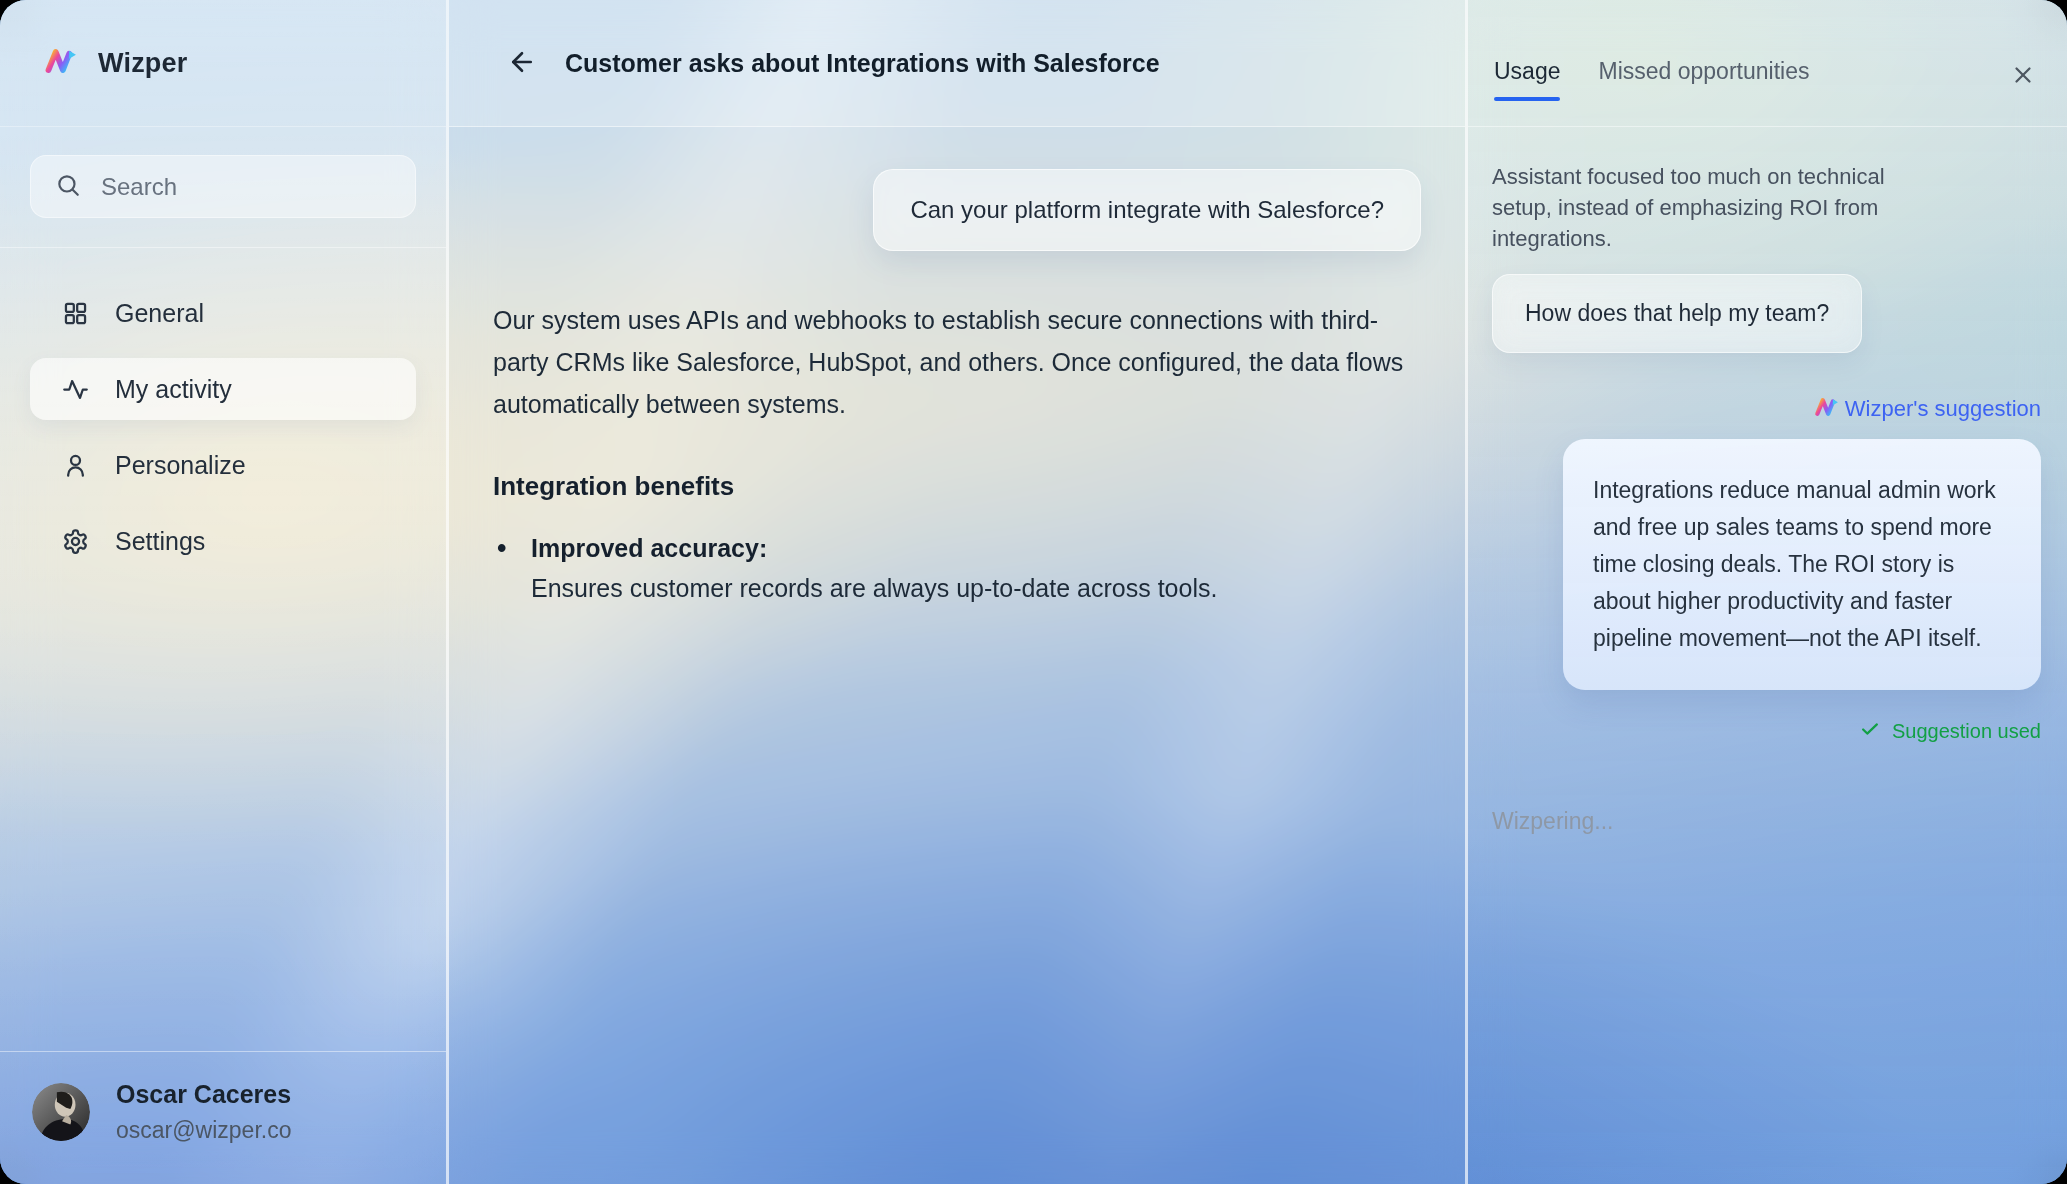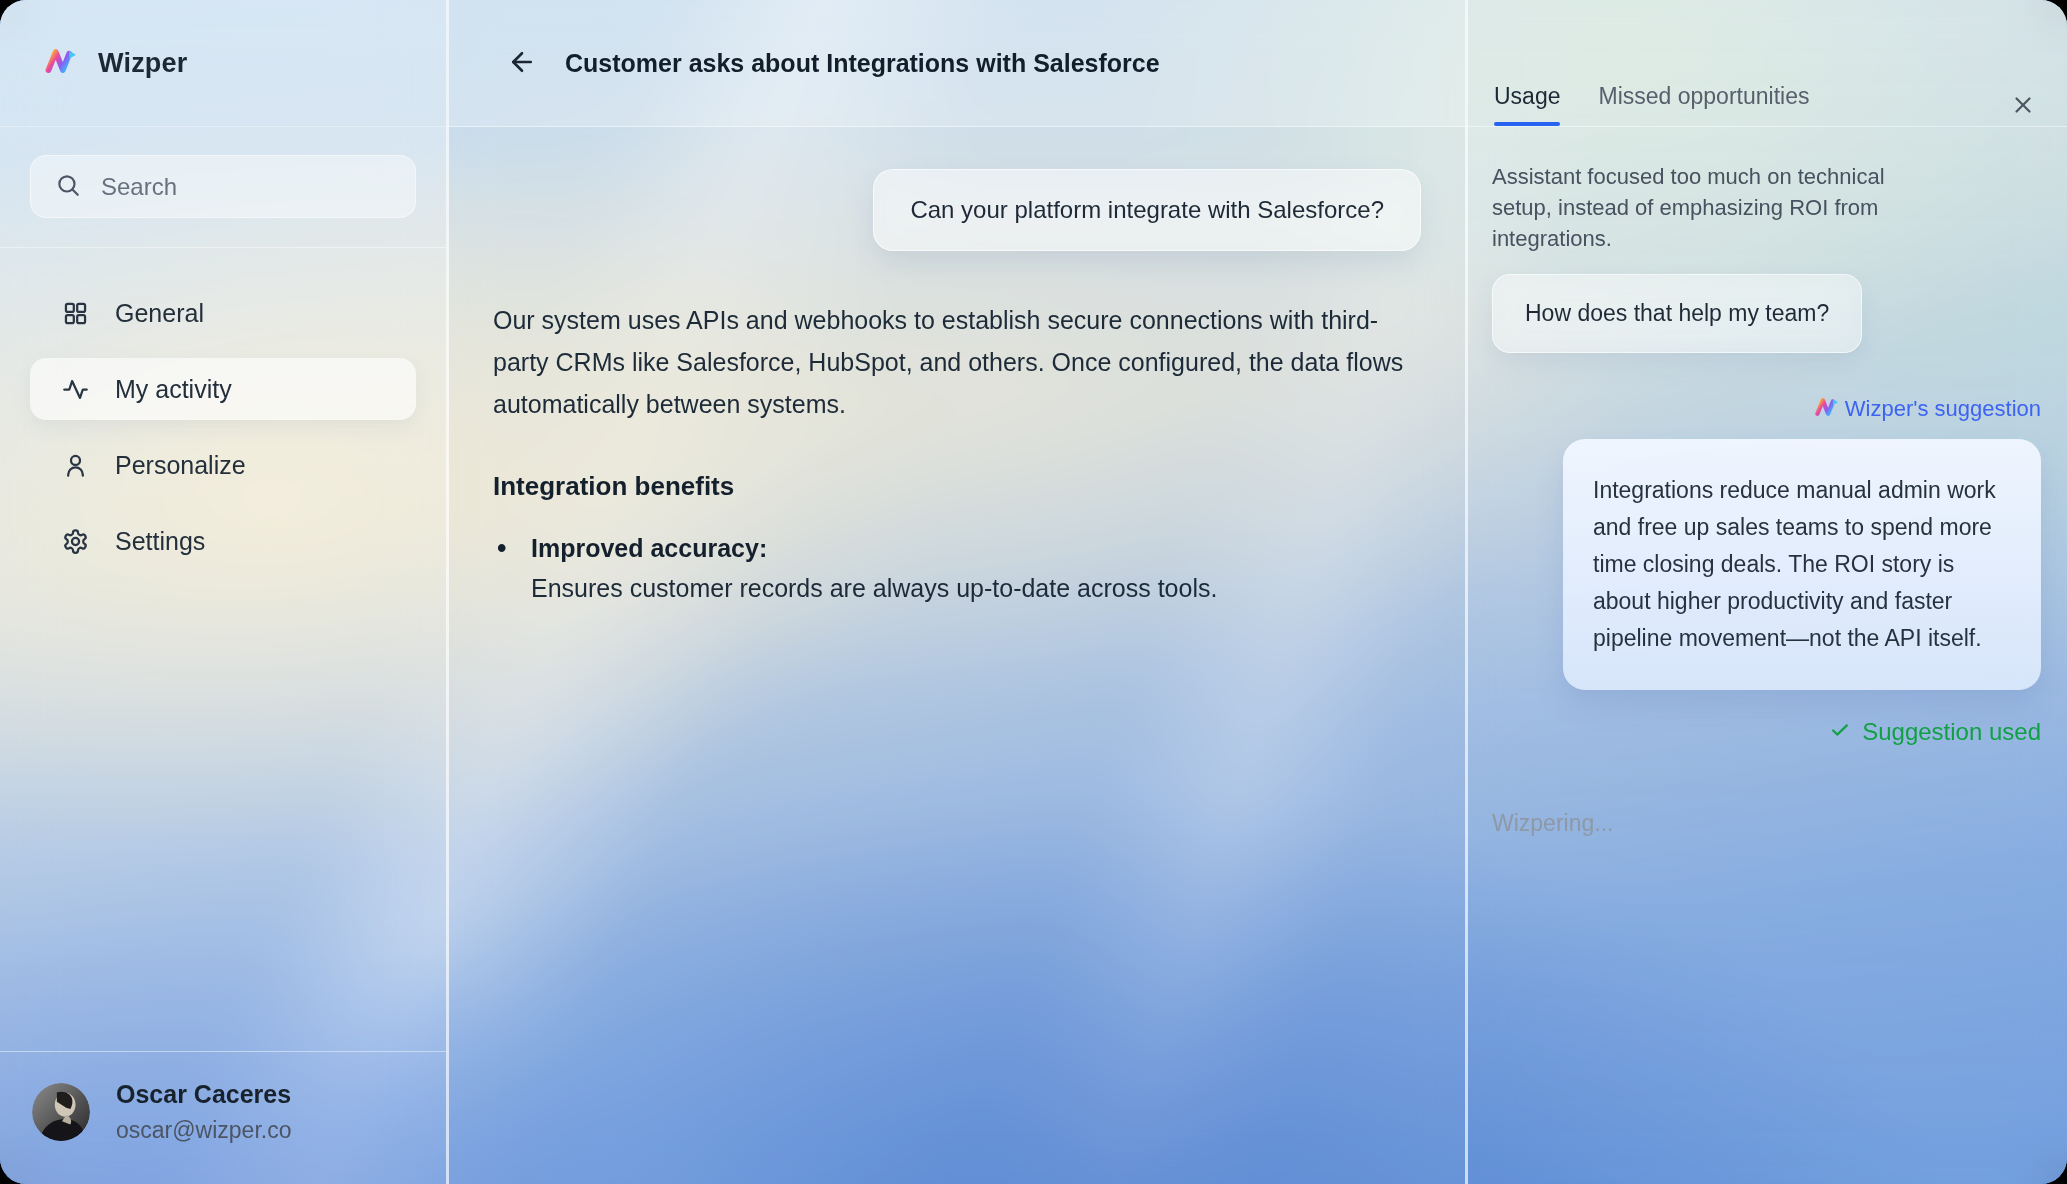--- a/index.html
+++ b/index.html
@@ -103,21 +103,21 @@
   .b-title::before{ content:"•"; position:absolute; left:4px; top:-1px; font-size:27px; color:#15202d; }
   .b-body{ padding-left:38px; margin-top:11px; font-size:25px; color:#1d2a38; }
 
   
   section.insight{
     flex:1; display:flex; flex-direction:column;
     background:linear-gradient(180deg, rgba(250,253,252,0.28), rgba(235,243,250,0.14));
     backdrop-filter:blur(22px); -webkit-backdrop-filter:blur(22px);
   }
   .panel-head{
-    height:127px; flex:0 0 auto; display:flex; align-items:flex-end; padding:32px 24px 0 26px;
+    height:127px; flex:0 0 auto; display:flex; align-items:center; padding:32px 24px 0 26px;
     border-bottom:1.5px solid rgba(255,255,255,0.45);
   }
   .tab{ position:relative; margin-right:38px; padding-bottom:16px; cursor:pointer;
     font-size:23px; color:#56606d; background:none; border:none;
     font-family:"Liberation Sans","DejaVu Sans",sans-serif; }
   .tab.active{ color:#1d2936; font-weight:500; }
   .tab.active::after{ content:""; position:absolute; left:0; right:0; bottom:0; height:4px;
     border-radius:3px; background:var(--accent-blue,#2563f0); }
   .close-btn{ margin-left:auto; width:40px; height:40px; margin-top:-6px; display:flex; align-items:center;
     justify-content:center; background:none; border:none; cursor:pointer; color:#4d5761; }
@@ -135,21 +135,21 @@
   .sugg-label-row{ margin-top:42px; display:flex; justify-content:flex-end; align-items:center; gap:4px; }
   .sugg-label{ font-size:22px; font-weight:500; color:var(--suggestion-blue,#3d63f2); }
   .sugg-bubble{
     margin-top:16px; margin-left:auto; width:478px; padding:33px 30px; border-radius:22px;
     background:linear-gradient(180deg, rgba(240,246,255,0.96), rgba(219,232,252,0.93));
     box-shadow:0 14px 30px rgba(50,80,150,0.13);
     font-size:23px; line-height:37px; color:#27323f;
   }
   .status-row{ margin-top:28px; display:flex; justify-content:flex-end; align-items:center; gap:11px;
     color:var(--success-green,#12a044); }
-  .status-txt{ font-size:24px; font-weight:500; }
+  .status-txt{ font-size:20px; font-weight:500; }
   .typing{ margin-top:64px; font-size:23px; color:#8e98a6; }
 </style>
 </head>
 <body>
 
 <div class="screen">
   <div class="bg"></div>
   <div class="cols">
 
     <aside>

